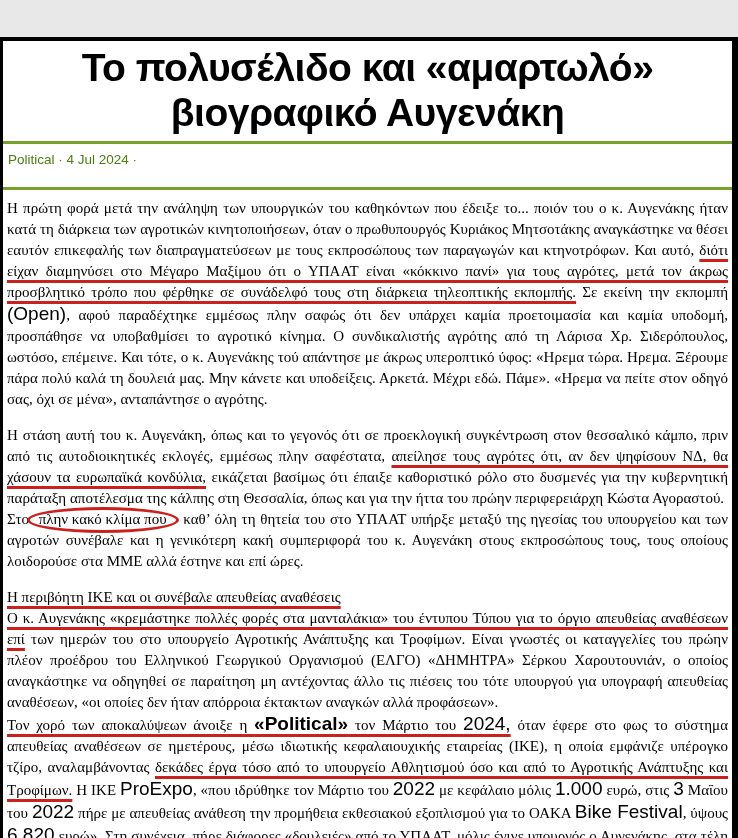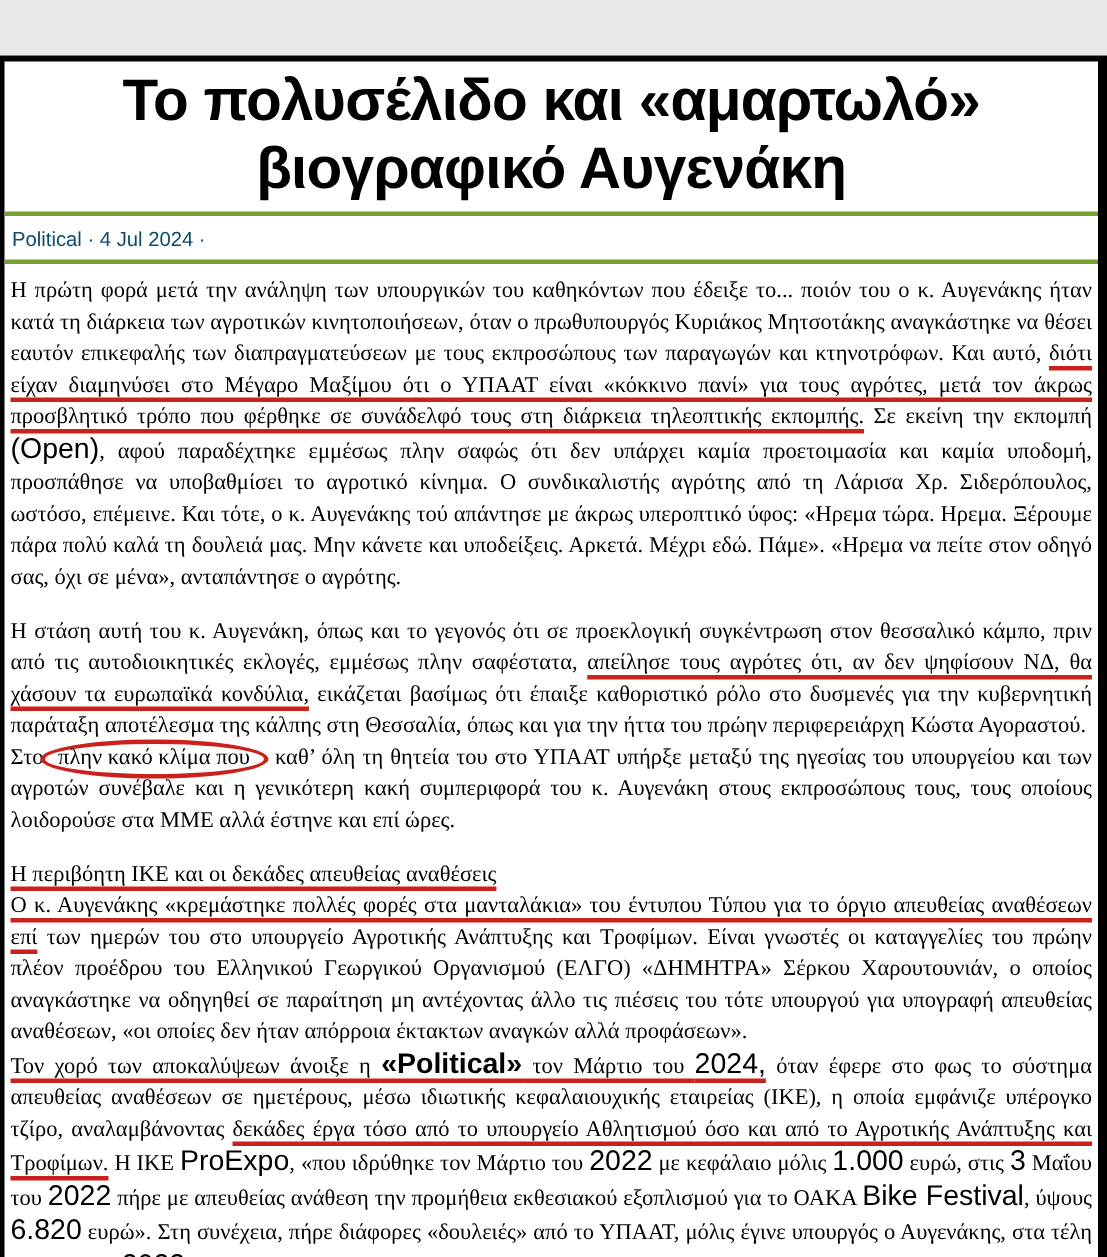--- a/index.html
+++ b/index.html
@@ -30,22 +30,22 @@
     font-size:39px;
     line-height:45px;
     letter-spacing:-0.5px;
     text-align:center;
     color:var(--ink);
   }
   .rule{height:3px;background:var(--green);}
   .byline{
     font-family:"Liberation Sans","DejaVu Sans",sans-serif;
     font-size:13.5px;
-    color:#0c4a6e;
-    padding:8px 6px 6px 5px;
+    color:#4d7c0f;
+    padding:8px 6px 20px 5px;
   }
   .article{
     padding:8px 4px 0 4px;
     font-size:15px;
     line-height:21px;
     text-align:justify;
     color:var(--ink);
   }
   .para{margin:0;}
   .heading{margin:0;}
@@ -80,17 +80,17 @@
   <div class="byline">
     <span>Political · 4 Jul 2024 ·</span>
   </div>
   <div class="rule"></div>
   <div class="article">
       <p class="para"><span>Η πρώτη φορά μετά την ανάληψη των υπουργικών του καθηκόντων που έδειξε το... ποιόν του ο κ. Αυγενάκης ήταν κατά τη διάρκεια των αγροτικών κινητοποιήσεων, όταν ο πρωθυπουργός Κυριάκος Μητσοτάκης αναγκάστηκε να θέσει εαυτόν επικεφαλής των διαπραγματεύσεων με τους εκπροσώπους των παραγωγών και κτηνοτρόφων. Και αυτό, </span><span class="redline">διότι είχαν διαμηνύσει στο Μέγαρο Μαξίμου ότι ο ΥΠΑΑΤ είναι «κόκκινο πανί» για τους αγρότες, μετά τον άκρως προσβλητικό τρόπο που φέρθηκε σε συνάδελφό τους στη διάρκεια τηλεοπτικής εκπομπής.</span><span> Σε εκείνη την εκπομπή </span><span class="sans">(Open)</span><span>, αφού παραδέχτηκε εμμέσως πλην σαφώς ότι δεν υπάρχει καμία προετοιμασία και καμία υποδομή, προσπάθησε να υποβαθμίσει το αγροτικό κίνημα. Ο συνδικαλιστής αγρότης από τη Λάρισα Χρ. Σιδερόπουλος, ωστόσο, επέμεινε. Και τότε, ο κ. Αυγενάκης τού απάντησε με άκρως υπεροπτικό ύφος: «Ηρεμα τώρα. Ηρεμα. Ξέρουμε πάρα πολύ καλά τη δουλειά μας. Μην κάνετε και υποδείξεις. Αρκετά. Μέχρι εδώ. Πάμε». «Ηρεμα να πείτε στον οδηγό σας, όχι σε μένα», ανταπάντησε ο αγρότης.</span></p>
       <div class="gap"></div>
       <p class="para"><span>Η στάση αυτή του κ. Αυγενάκη, όπως και το γεγονός ότι σε προεκλογική συγκέντρωση στον θεσσαλικό κάμπο, πριν από τις αυτοδιοικητικές εκλογές, εμμέσως πλην σαφέστατα, </span><span class="redline">απείλησε τους αγρότες ότι, αν δεν ψηφίσουν ΝΔ, θα χάσουν τα ευρωπαϊκά κονδύλια,</span><span> εικάζεται βασίμως ότι έπαιξε καθοριστικό ρόλο στο δυσμενές για την κυβερνητική παράταξη αποτέλεσμα της κάλπης στη Θεσσαλία, όπως και για την ήττα του πρώην περιφερειάρχη Κώστα Αγοραστού.</span></p>
       <p class="para"><span>Στο </span><span class="circled">πλην κακό κλίμα που</span><span> καθ’ όλη τη θητεία του στο ΥΠΑΑΤ υπήρξε μεταξύ της ηγεσίας του υπουργείου και των αγροτών συνέβαλε και η γενικότερη κακή συμπεριφορά του κ. Αυγενάκη στους εκπροσώπους τους, τους οποίους λοιδορούσε στα ΜΜΕ αλλά έστηνε και επί ώρες.</span></p>
       <div class="gap"></div>
-      <p class="heading"><span class="redline">Η περιβόητη ΙΚΕ και οι δεκάδες απευθείας αναθέσεις</span></p>
+      <p class="heading"><span class="redline">Η περιβόητη ΙΚΕ και οι συνέβαλε απευθείας αναθέσεις</span></p>
       <p class="para"><span class="redline">Ο κ. Αυγενάκης «κρεμάστηκε πολλές φορές στα μανταλάκια» του έντυπου Τύπου για το όργιο απευθείας αναθέσεων επί</span><span> των ημερών του στο υπουργείο Αγροτικής Ανάπτυξης και Τροφίμων. Είναι γνωστές οι καταγγελίες του πρώην πλέον προέδρου του Ελληνικού Γεωργικού Οργανισμού (ΕΛΓΟ) «ΔΗΜΗΤΡΑ» Σέρκου Χαρουτουνιάν, ο οποίος αναγκάστηκε να οδηγηθεί σε παραίτηση μη αντέχοντας άλλο τις πιέσεις του τότε υπουργού για υπογραφή απευθείας αναθέσεων, «οι οποίες δεν ήταν απόρροια έκτακτων αναγκών αλλά προφάσεων».</span></p>
       <p class="para"><span class="redline">Τον χορό των αποκαλύψεων άνοιξε η </span><span class="redline sans bold">«Political»</span><span class="redline"> τον Μάρτιο του </span><span class="redline sans">2024,</span><span> όταν έφερε στο φως το σύστημα απευθείας αναθέσεων σε ημετέρους, μέσω ιδιωτικής κεφαλαιουχικής εταιρείας (ΙΚΕ), η οποία εμφάνιζε υπέρογκο τζίρο, αναλαμβάνοντας </span><span class="redline">δεκάδες έργα τόσο από το υπουργείο Αθλητισμού όσο και από το Αγροτικής Ανάπτυξης και Τροφίμων.</span><span> Η ΙΚΕ </span><span class="sans">ProExpo</span><span>, «που ιδρύθηκε τον Μάρτιο του </span><span class="sans">2022</span><span> με κεφάλαιο μόλις </span><span class="sans">1.000</span><span> ευρώ, στις </span><span class="sans">3</span><span> Μαΐου του </span><span class="sans">2022</span><span> πήρε με απευθείας ανάθεση την προμήθεια εκθεσιακού εξοπλισμού για το ΟΑΚΑ </span><span class="sans">Bike Festival</span><span>, ύψους </span><span class="sans">6.820</span><span> ευρώ». Στη συνέχεια, πήρε διάφορες «δουλειές» από το ΥΠΑΑΤ, μόλις έγινε υπουργός ο Αυγενάκης, στα τέλη Ιουνίου του </span><span class="sans">2023</span><span>. Για παράδειγμα:</span></p>
     </div>
 </div>
 
 </body></html>

